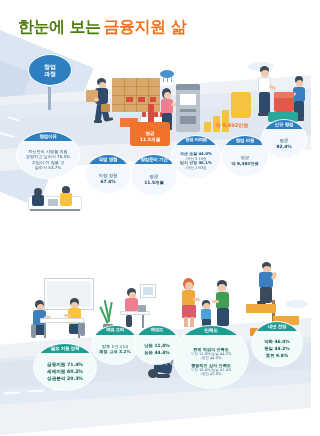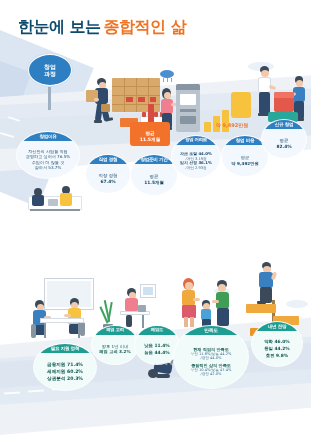--- a/index.html
+++ b/index.html
@@ -51,21 +51,21 @@
     position:absolute; height:2px; background:#ffffff; opacity:.85;
   }
   .cloud { position:absolute; background:#eaf1f8; border-radius:50%; }
 
   
   .title {
     position:absolute; left:18px; top:17px;
     font-size:16px; font-weight:bold; letter-spacing:-.5px;
     white-space:nowrap;
   }
-  .title .t1 { color:#0c4a6e;text-align:center; }
+  .title .t1 { color:#4d7c0f;text-align:center; }
   .title .t2 { color:#f07323; margin-left:3px; }
 
   
   .signpost { position:absolute; left:24px; top:54px; width:52px; height:52px; }
   .sign-pole {
     position:absolute; left:24px; top:26px; width:3px; height:30px;
     background:#9fb0c2;
   }
   .sign-circle {
     position:absolute; left:4px; top:0; width:42px; height:30px;
@@ -174,21 +174,21 @@
     <div class="road-bottom"></div>
 
     <div class="dash" style="left:4px;top:392px;width:16px;transform:rotate(-4deg);"></div>
     <div class="dash" style="left:28px;top:390px;width:16px;transform:rotate(-4deg);"></div>
     <div class="dash" style="left:52px;top:388px;width:16px;transform:rotate(-4deg);"></div>
     <div class="dash" style="left:0px;top:134px;width:14px;transform:rotate(16deg);"></div>
     <div class="dash" style="left:8px;top:118px;width:12px;transform:rotate(18deg);"></div>
   </div>
 
   <div class="title">
-    <span class="t1">한눈에 보는</span><span class="t2">종합적인 삶</span>
+    <span class="t1">한눈에 보는</span><span class="t2">금융지원 삶</span>
   </div>
 
   <div class="signpost">
     <div class="sign-pole"></div>
     <div class="sign-circle">
       <span>창업</span>
       <span>과정</span>
     </div>
   </div>
 

